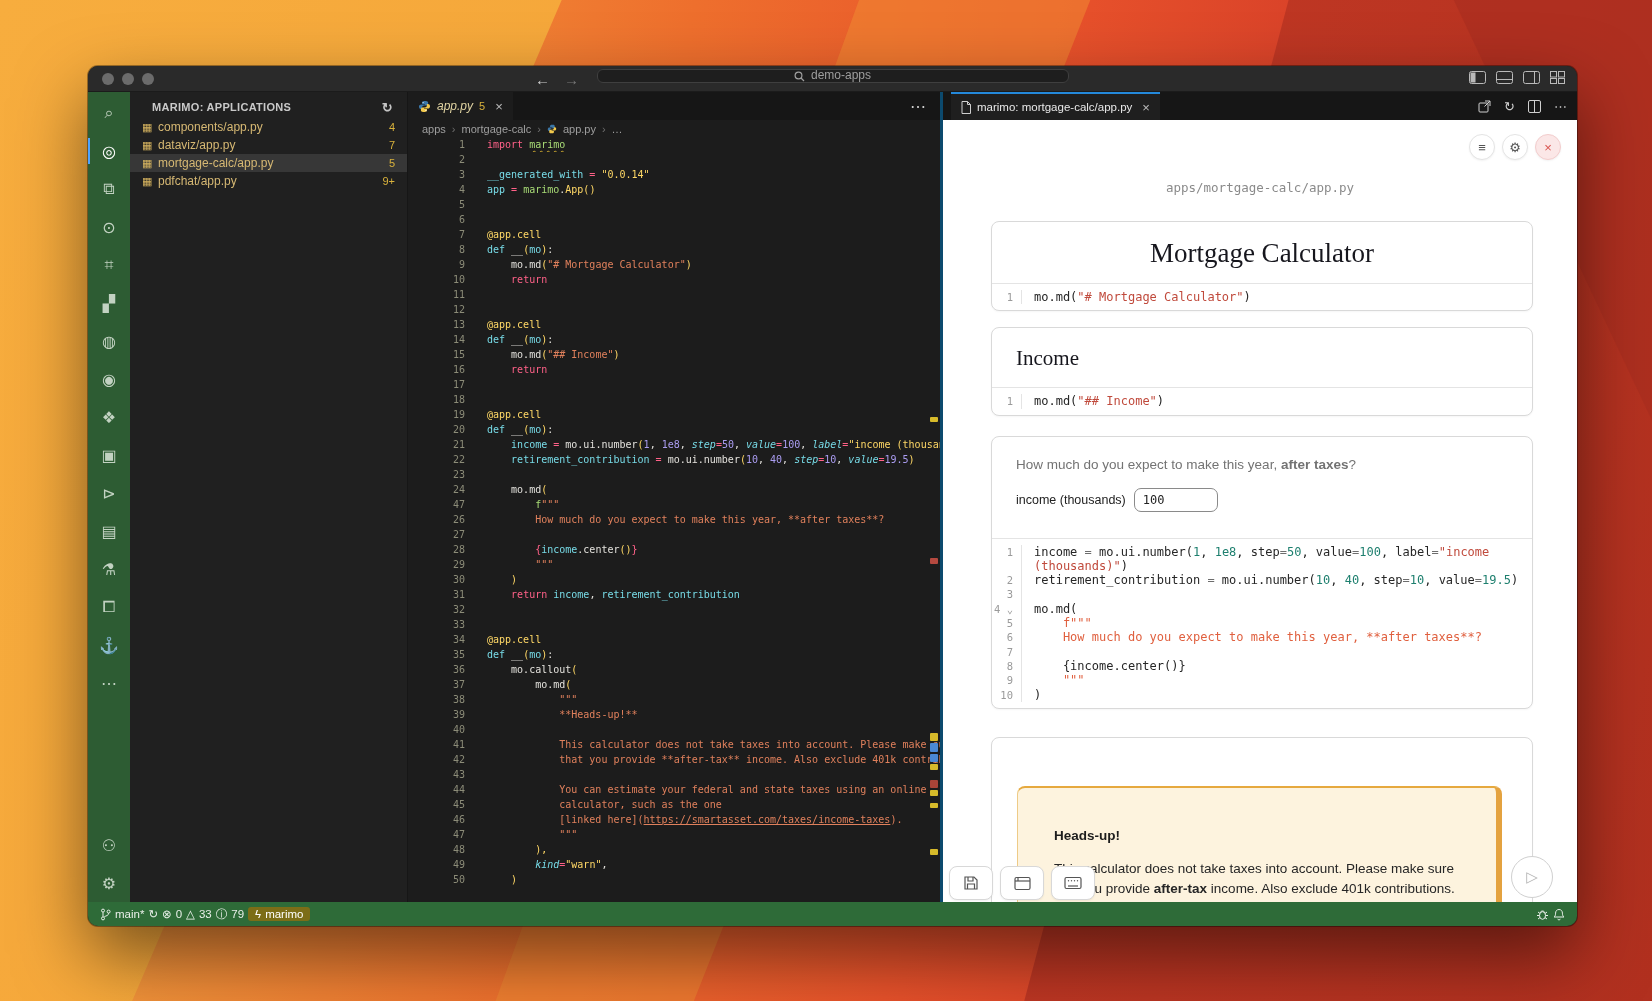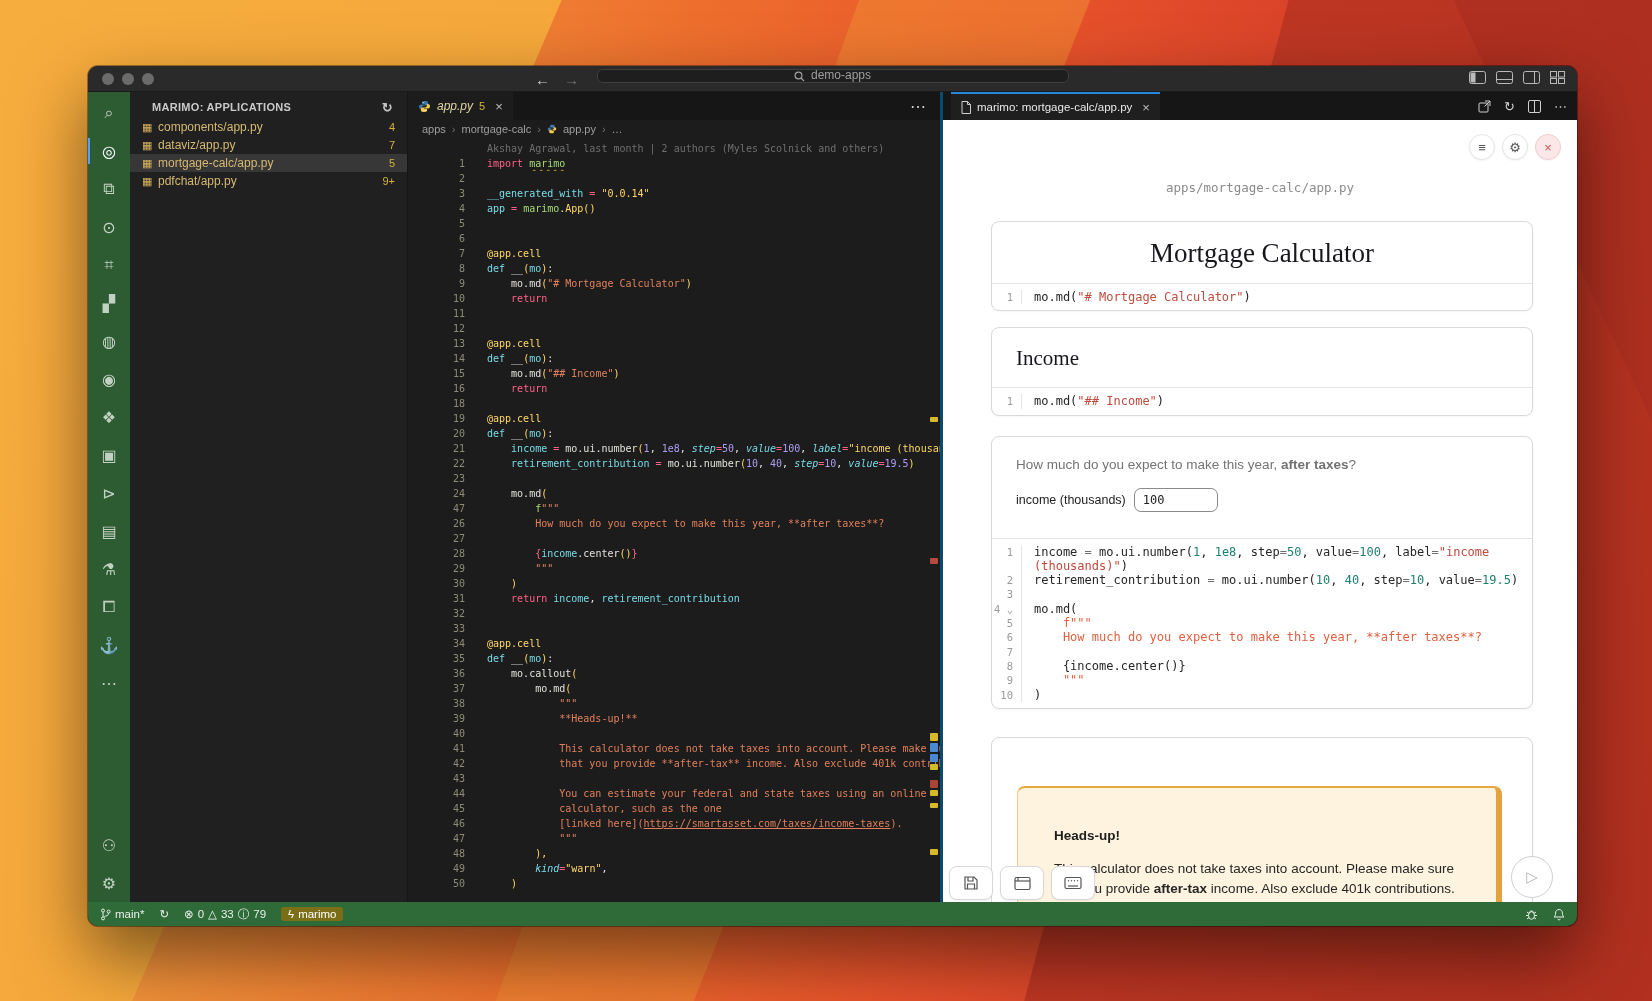--- a/index.html
+++ b/index.html
@@ -115,21 +115,21 @@
   .co-title{font-size:13.5px;font-weight:bold;color:#1d1d1d}
   .co-p{margin-top:16px;font-size:13.5px;line-height:20px;color:#262626;max-width:460px}
 
   .floatbtns{position:absolute;left:6px;bottom:2px;display:flex;gap:7px}
   .fbtn{width:44px;height:34px;background:#fff;border:1px solid #d8d8d8;border-radius:8px;display:flex;align-items:center;
         justify-content:center;cursor:pointer;box-shadow:0 1px 2px rgba(0,0,0,.06)}
   .playbtn{position:absolute;right:24px;bottom:4px;width:42px;height:42px;border-radius:50%;border:1px solid #d0d0d0;
            background:#fff;display:flex;align-items:center;justify-content:center;color:#b4b4b4;font-size:15px;cursor:pointer}
 
   
-  .statusbar{height:24px;background:#2e6b38;flex:none;display:flex;align-items:center;padding:0 12px;gap:15px;
+  .statusbar{height:24px;background:#2e6b38;flex:none;display:flex;align-items:center;padding:0 12px;gap:4px;
              color:#e9efe9;font-size:11.5px}
   .st-item{display:flex;align-items:center;gap:4px;cursor:pointer}
   .st-diags{display:flex;align-items:center;gap:4px}
   .st-badge{background:#7c6d17;border-radius:3px;padding:1px 7px;display:flex;align-items:center;gap:4px;color:#fff;cursor:pointer}
   .st-sp{flex:1}
   svg{flex:none}
 </style>
 </head>
 <body>
 
@@ -257,21 +257,20 @@
           <span class="sep">›</span>
         <svg width="10" height="10" viewBox="0 0 13 13">
             <path fill="#3b77a8" d="M6.4 1C4.6 1 4 1.8 4 2.7V4h3v.4H3.1C1.9 4.4 1 5.3 1 6.7c0 1.5.9 2.3 2.1 2.3h1V7.6c0-1.1.9-2 2.1-2h2.3c.9 0 1.6-.7 1.6-1.6V2.7C10.1 1.8 9.2 1 8 1z"></path>
             <path fill="#f2c94c" d="M6.6 12c1.8 0 2.4-.8 2.4-1.7V9H6v-.4h3.9c1.2 0 2.1-.9 2.1-2.3 0-1.4-.9-2.2-2.1-2.2h-1v1.3c0 1.1-.9 2-2.1 2H4.5c-.9 0-1.6.7-1.6 1.6v1.3C2.9 11.2 3.8 12 5 12z"></path>
           </svg>
         <span>app.py</span>
           <span class="sep">›</span>
         <span>…</span>
       </div>
       <div class="codewrap">
-        <div class="blame">Akshay Agrawal, last month | 2 authors (Myles Scolnick and others)</div>
         <div class="ecode">
             <div class="crow">
               <span class="ln">1</span>
               <span class="lc"><span class="t-kw">import </span><span class="t-gw">marimo</span></span>
             </div>
             <div class="crow">
               <span class="ln">2</span>
               <span class="lc"></span>
             </div>
             <div class="crow">
@@ -322,20 +321,24 @@
               <span class="ln">14</span>
               <span class="lc"><span class="t-df">def </span><span class="t-pl">__</span><span class="t-pn">(</span><span class="t-v">mo</span><span class="t-pn">)</span><span class="t-pl">:</span></span>
             </div>
             <div class="crow">
               <span class="ln">15</span>
               <span class="lc"><span class="t-pl">    mo.md</span><span class="t-pn">(</span><span class="t-m">"## Income"</span><span class="t-pn">)</span></span>
             </div>
             <div class="crow">
               <span class="ln">16</span>
               <span class="lc"><span class="t-pl">    </span><span class="t-kw">return</span></span>
+            </div>
+            <div class="crow">
+              <span class="ln">17</span>
+              <span class="lc"></span>
             </div>
             <div class="crow">
               <span class="ln">18</span>
               <span class="lc"></span>
             </div>
             <div class="crow">
               <span class="ln">19</span>
               <span class="lc"><span class="t-d">@app.cell</span></span>
             </div>
             <div class="crow">

